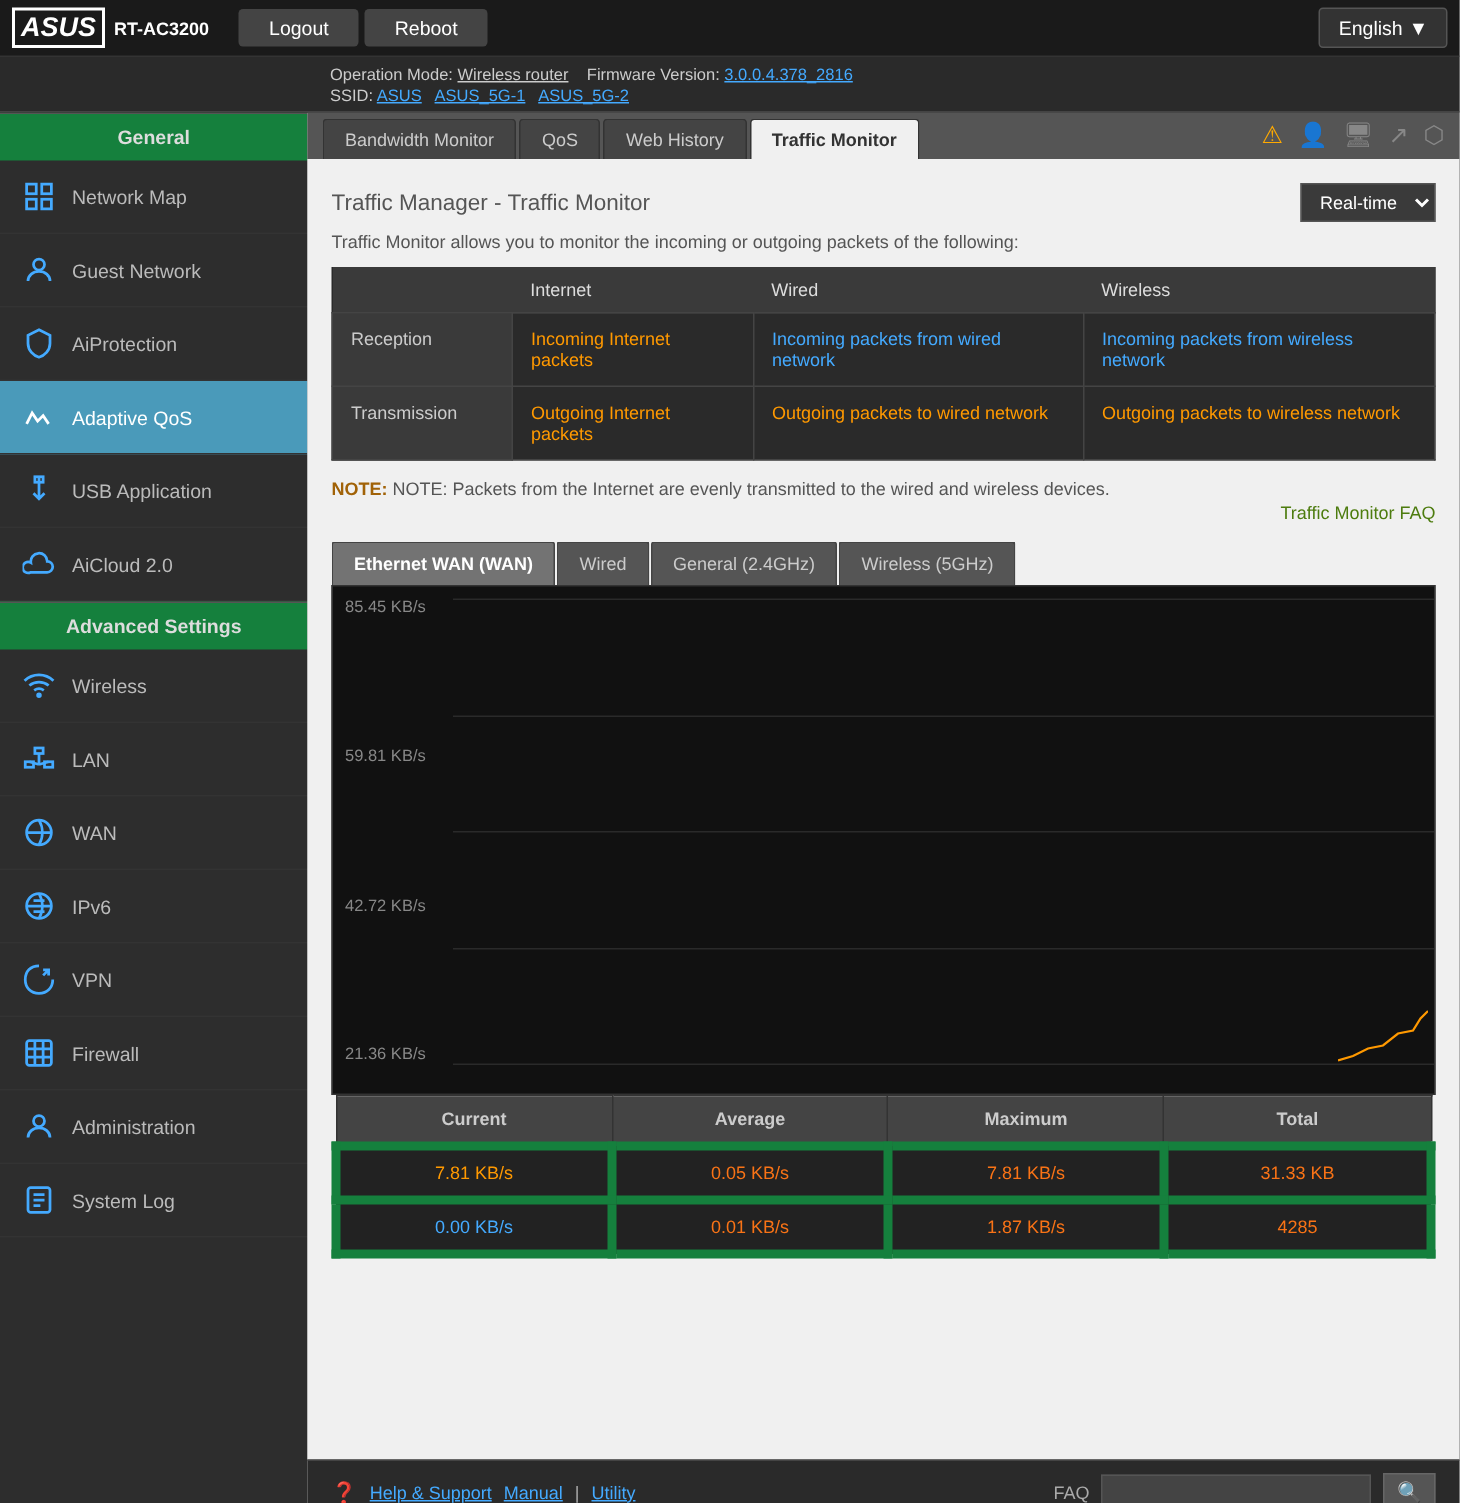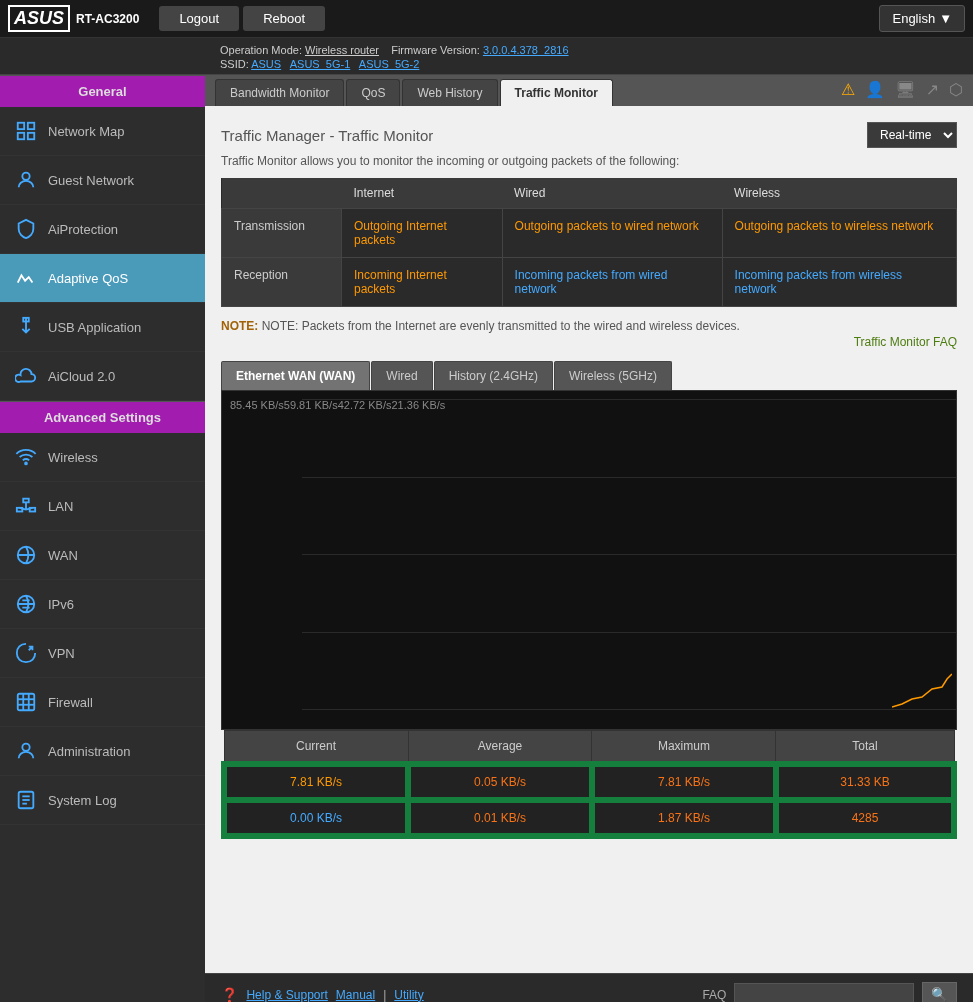--- a/index.html
+++ b/index.html
@@ -23,21 +23,21 @@
     
     #status-icons { position: absolute; top: 42px; right: 10px; display: flex; gap: 10px; align-items: center; }
     .status-icon { color: #fa0; font-size: 16px; cursor: pointer; }
     .status-icon.gray { color: #888; }
 
     
     #layout { display: flex; min-height: 940px; }
 
     
     #sidebar { width: 205px; background: #2d2d2d; flex-shrink: 0; }
-    .sidebar-section-label { background: #a21caf; color: #ddd; font-size: 13px; font-weight: bold; text-align: center; padding: 8px 0; border-top: 1px solid #555; }
+    .sidebar-section-label { background: #15803d; color: #ddd; font-size: 13px; font-weight: bold; text-align: center; padding: 8px 0; border-top: 1px solid #555; }
     .sidebar-item { display: flex; align-items: center; gap: 10px; padding: 12px 14px; cursor: pointer; color: #bbb; font-size: 13px; border-bottom: 1px solid #333; }
     .sidebar-item.active { background: #4a9aba; color: #fff; }
     .sidebar-item .icon { width: 24px; height: 24px; flex-shrink: 0; display: flex; align-items: center; justify-content: center; }
     .sidebar-item .icon svg { width: 22px; height: 22px; }
 
     
     #main { flex: 1; background: #f0f0f0; display: flex; flex-direction: column; }
 
     
     #tabs-bar { background: #555; display: flex; align-items: flex-end; padding: 0 10px; padding-top: 4px; }
@@ -66,30 +66,30 @@
     .note-text strong { color: #a16207; }
     .faq-link { color: #4d7c0f; cursor: pointer; font-size: 12px; margin-bottom: 12px; display: block; text-align: right; }
 
     
     .network-tabs { display: flex; margin-bottom: 0; }
     .net-tab { padding: 7px 14px; font-size: 12px; cursor: pointer; background: #555; color: #ccc; border: 1px solid #444; border-bottom: none; margin-right: 1px; border-radius: 2px 2px 0 0; }
     .net-tab.active { background: #737373; color: #fff; font-weight: bold; }
 
     
     .chart-area { background: #111; border: 1px solid #333; height: 340px; position: relative; padding: 8px 0 0 0; }
-    .chart-labels { position: absolute; left: 8px; top: 0; height: 100%; display: flex; flex-direction: row; justify-content: space-between; padding: 8px 0 20px 0; }
+    .chart-labels { position: absolute; left: 8px; top: 0; height: 100%; display: flex; flex-direction: column; justify-content: space-between; padding: 8px 0 20px 0; }
     .chart-label { font-size: 11px; color: #888; }
     .chart-grid { position: absolute; left: 80px; right: 0; top: 8px; bottom: 20px; }
     .chart-grid-line { position: absolute; left: 0; right: 0; border-top: 1px solid #2a2a2a; }
     .chart-sparkline { position: absolute; bottom: 20px; right: 4px; }
     .chart-sparkline svg { display: block; }
 
     
     .stats-table { width: 100%; border-collapse: collapse; margin-top: 0; }
-    .stats-table th { background: #444; color: #ccc; padding: 8px 12px; text-align: center; font-weight: normal; font-size: 12px; border: 1px solid #333; }
+    .stats-table th { background: #444; color: #ccc; padding: 8px 12px; text-align: center; font-weight: bold; font-size: 12px; border: 1px solid #333; }
     .stats-table td { background: #222; padding: 8px 12px; text-align: center; border: 6px solid #15803d; font-size: 12px; }
     .stats-orange { color: #f90; }
     .stats-blue { color: #4af; }
     .stats-white { color: #f97316; }
 
     
     #footer { background: #2a2a2a; border-top: 1px solid #444; padding: 8px 16px; display: flex; align-items: center; justify-content: space-between; }
     .footer-left { display: flex; align-items: center; gap: 8px; color: #aaa; font-size: 12px; }
     .footer-left a { color: #4af; text-decoration: underline; cursor: pointer; }
     .footer-right { display: flex; align-items: center; gap: 8px; }
@@ -324,41 +324,41 @@
         <thead>
           <tr>
             <th style="width:120px;"></th>
             <th>Internet</th>
             <th>Wired</th>
             <th>Wireless</th>
           </tr>
         </thead>
         <tbody>
           <tr>
+            <td class="row-label">Reception</td>
+            <td><span class="link-orange">Incoming Internet packets</span></td>
+            <td><span class="link-blue">Incoming packets from wired network</span></td>
+            <td><span class="link-blue">Incoming packets from wireless network</span></td>
+          </tr>
+          <tr>
             <td class="row-label">Transmission</td>
             <td><span class="link-orange">Outgoing Internet packets</span></td>
             <td><span class="link-orange">Outgoing packets to wired network</span></td>
             <td><span class="link-orange">Outgoing packets to wireless network</span></td>
           </tr>
-          <tr>
-            <td class="row-label">Reception</td>
-            <td><span class="link-orange">Incoming Internet packets</span></td>
-            <td><span class="link-blue">Incoming packets from wired network</span></td>
-            <td><span class="link-blue">Incoming packets from wireless network</span></td>
-          </tr>
         </tbody>
       </table>
 
       <p class="note-text"><strong>NOTE:</strong> <span>NOTE: Packets from the Internet are evenly transmitted to the wired and wireless devices.</span></p>
       <a class="faq-link">Traffic Monitor FAQ</a>
 
       <div class="network-tabs">
         <div class="net-tab active">Ethernet WAN (WAN)</div>
         <div class="net-tab">Wired</div>
-        <div class="net-tab">History (2.4GHz)</div>
+        <div class="net-tab">General (2.4GHz)</div>
         <div class="net-tab">Wireless (5GHz)</div>
       </div>
 
       <div class="chart-area">
         <div class="chart-labels">
           <span class="chart-label">85.45 KB/s</span>
           <span class="chart-label">59.81 KB/s</span>
           <span class="chart-label">42.72 KB/s</span>
           <span class="chart-label">21.36 KB/s</span>
         </div>

